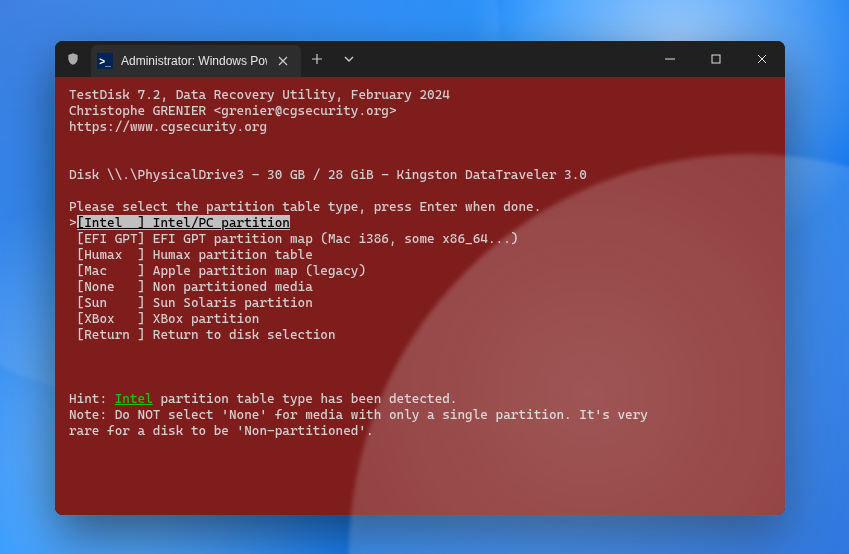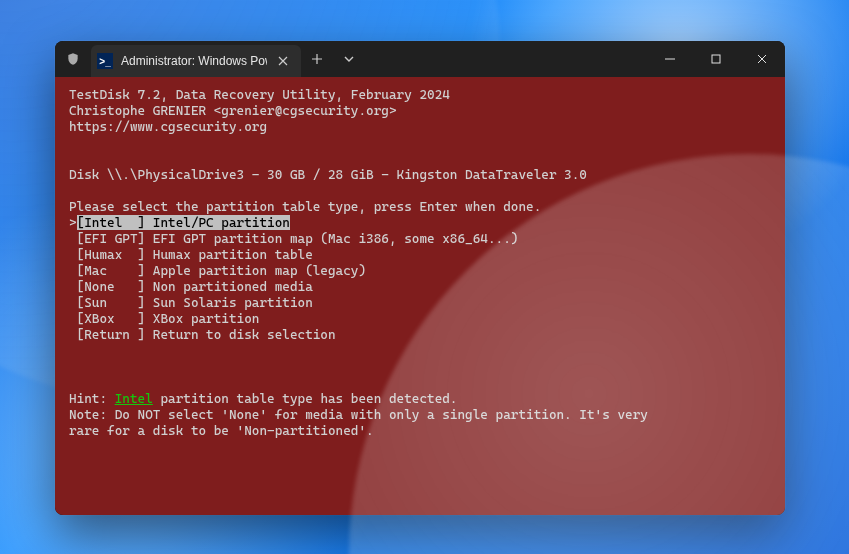--- a/index.html
+++ b/index.html
@@ -48,21 +48,21 @@
   .spacer { flex: 1; }
   .win-controls { display:flex; }
   .win-btn { width: 46px; display:flex; align-items:center; justify-content:center; color:#e0e0e0; cursor:pointer; }
   .win-btn svg { display:block; }
 
   .terminal {
     flex: 1; padding: 10px 14px 21px 14px; background: #7f1d1d;
     font-family: "Cascadia Mono","Consolas",monospace; font-size: 13px; line-height: 16px;
     color: #d0d0d0; white-space: pre; overflow: hidden;
   }
-  .hl-sel { background: #c0c0c0; color: #000; }
+  .hl-sel { background: #c0c0c0; color: #000; text-decoration: underline; }
   .hl-green { color: #16c60c; text-decoration: underline; }
   .row { display: block; }
 </style>
 </head>
 <body>
 
 <div class="desktop">
   <div class="window">
 
     <div class="titlebar">

